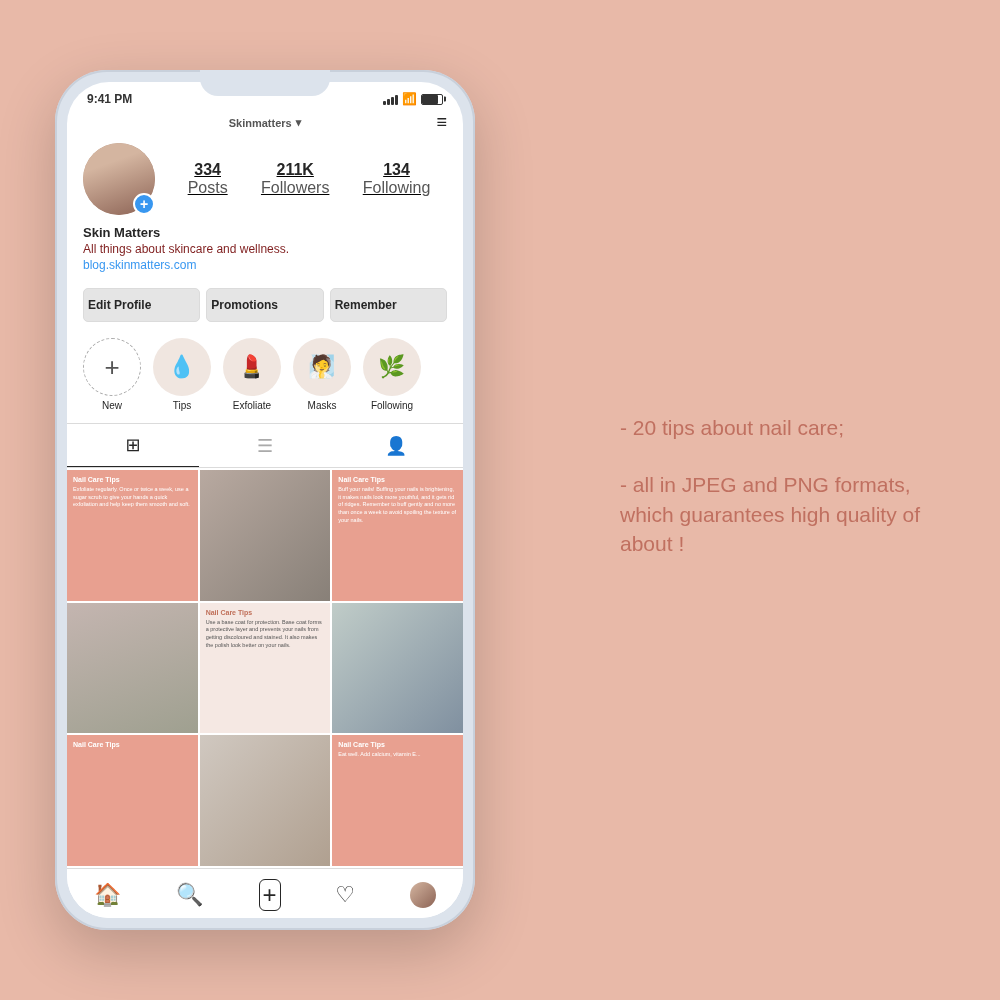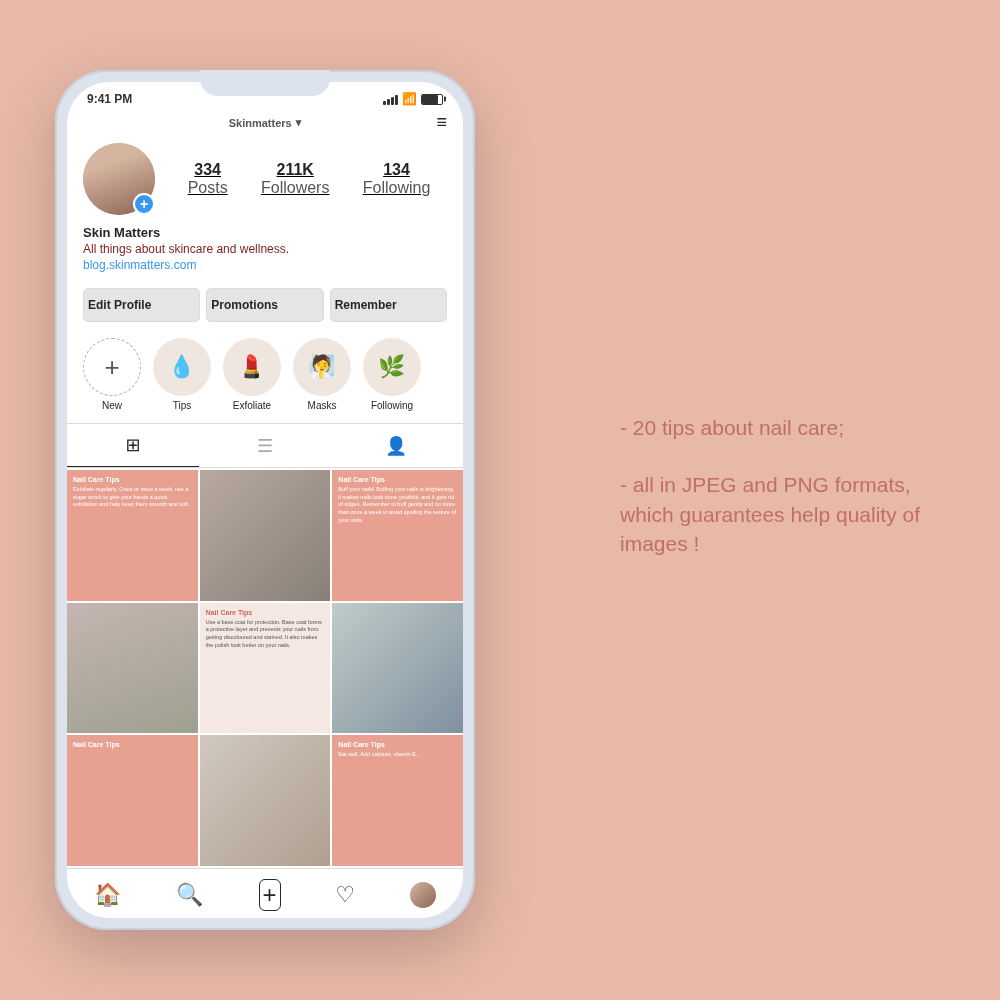--- a/index.html
+++ b/index.html
@@ -507,16 +507,16 @@
           <span class="nav-icon">♡</span>
           <div class="nav-avatar"></div>
         </div>
 
       </div>
     </div>
   </div>
 
   <div class="info-panel">
     <div class="info-item">- 20 tips about nail care;</div>
-    <div class="info-item">- all in JPEG and PNG formats, which guarantees help quality of images !</div>
+    <div class="info-item">- all in JPEG and PNG formats, which guarantees high quality of about !</div>
   </div>
 
 </div>
 
 </body></html>

